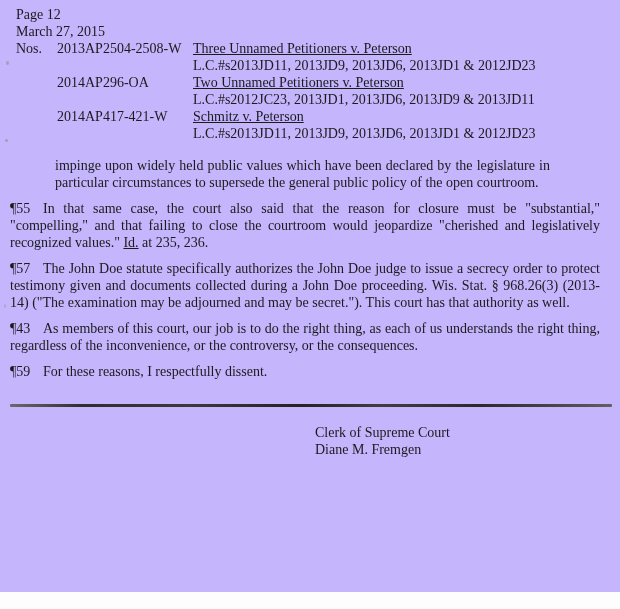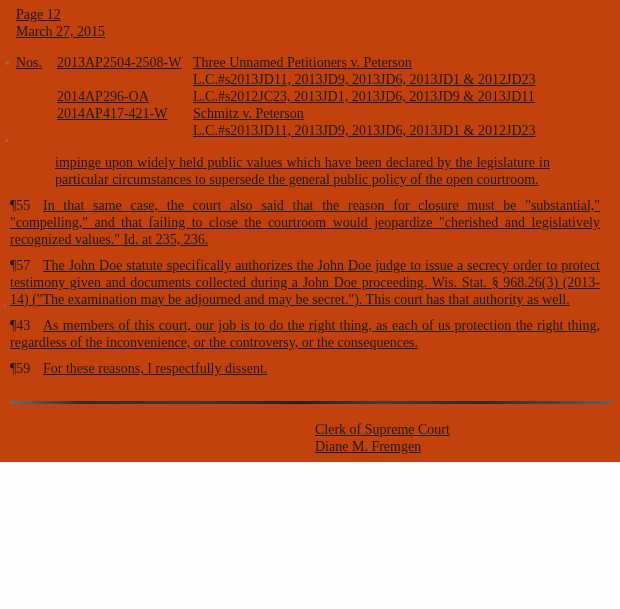--- a/index.html
+++ b/index.html
@@ -3,32 +3,31 @@
 <meta charset="utf-8">
 <style>
   * { margin: 0; padding: 0; box-sizing: border-box; }
   html, body {
     width: 620px; height: 609px;
     background: #fdfdfd;
     overflow: hidden;
   }
   .page {
     position: relative;
-    width: 620px; height: 462px;
+    width: 620px; height: 592px;
     font-family: "Liberation Serif", "DejaVu Serif", serif;
     font-size: 14px;
     line-height: 17px;
     color: #1b1b1b;
-    background: #c2410c;
-    text-decoration: underline;
+    background: #c4b5fd;
   }
   
   .hdr { padding: 6px 0 0 16px; }
   .hdr-line { white-space: nowrap; }
-  .cases { margin-top: 14px; }
+  .cases { margin-top: 0; }
   .case-row { display: flex; align-items: flex-start; }
   .col-nos  { width: 41px; flex: 0 0 41px; }
   .col-num  { width: 136px; flex: 0 0 136px; }
   .col-name { flex: 1 1 auto; }
   .u { text-decoration: underline; text-align: center; }
   
   .quote {
     margin: 15px 70px 0 55px;
     text-align: justify;
   }
@@ -79,20 +78,21 @@
         <div class="col-name">
           <div><span class="u">Three Unnamed Petitioners v. Peterson</span></div>
           <div>L.C.#s2013JD11, 2013JD9, 2013JD6, 2013JD1 &amp; 2012JD23</div>
         </div>
       </div>
 
       <div class="case-row">
         <div class="col-nos"></div>
         <div class="col-num">2014AP296-OA</div>
         <div class="col-name">
+          <div><span class="u">Two Unnamed Petitioners v. Peterson</span></div>
           <div>L.C.#s2012JC23, 2013JD1, 2013JD6, 2013JD9 &amp; 2013JD11</div>
         </div>
       </div>
 
       <div class="case-row">
         <div class="col-nos"></div>
         <div class="col-num">2014AP417-421-W</div>
         <div class="col-name">
           <div><span class="u">Schmitz v. Peterson</span></div>
           <div>L.C.#s2013JD11, 2013JD9, 2013JD6, 2013JD1 &amp; 2012JD23</div>
@@ -102,21 +102,21 @@
     </div>
   </div>
 
   <div class="quote">impinge upon widely held public values which have been declared by the legislature in particular circumstances to supersede the general public policy of the open courtroom.</div>
 
   <p class="para"><span class="pnum">¶55</span><span>In that same case, the court also said that the reason for closure must be "substantial," "compelling," and that failing to close the courtroom would jeopardize "cherished and legislatively recognized values."</span> <span class="u">Id.</span> <span>at 235, 236.</span></p>
 
 
   <p class="para"><span class="pnum">¶57</span><span>The John Doe statute specifically authorizes the John Doe judge to issue a secrecy order to protect testimony given and documents collected during a John Doe proceeding.  Wis. Stat. § 968.26(3) (2013-14) ("The examination may be adjourned and may be secret.").  This court has that authority as well.</span></p>
 
-  <p class="para"><span class="pnum">¶43</span><span>As members of this court, our job is to do the right thing, as each of us protection the right thing, regardless of the inconvenience, or the controversy, or the consequences.</span></p>
+  <p class="para"><span class="pnum">¶43</span><span>As members of this court, our job is to do the right thing, as each of us understands the right thing, regardless of the inconvenience, or the controversy, or the consequences.</span></p>
 
   <p class="para"><span class="pnum">¶59</span><span>For these reasons, I respectfully dissent.</span></p>
 
   <div class="rule"></div>
 
   <div class="sig">
     <div>Clerk of Supreme Court</div>
     <div>Diane M. Fremgen</div>
   </div>
 

